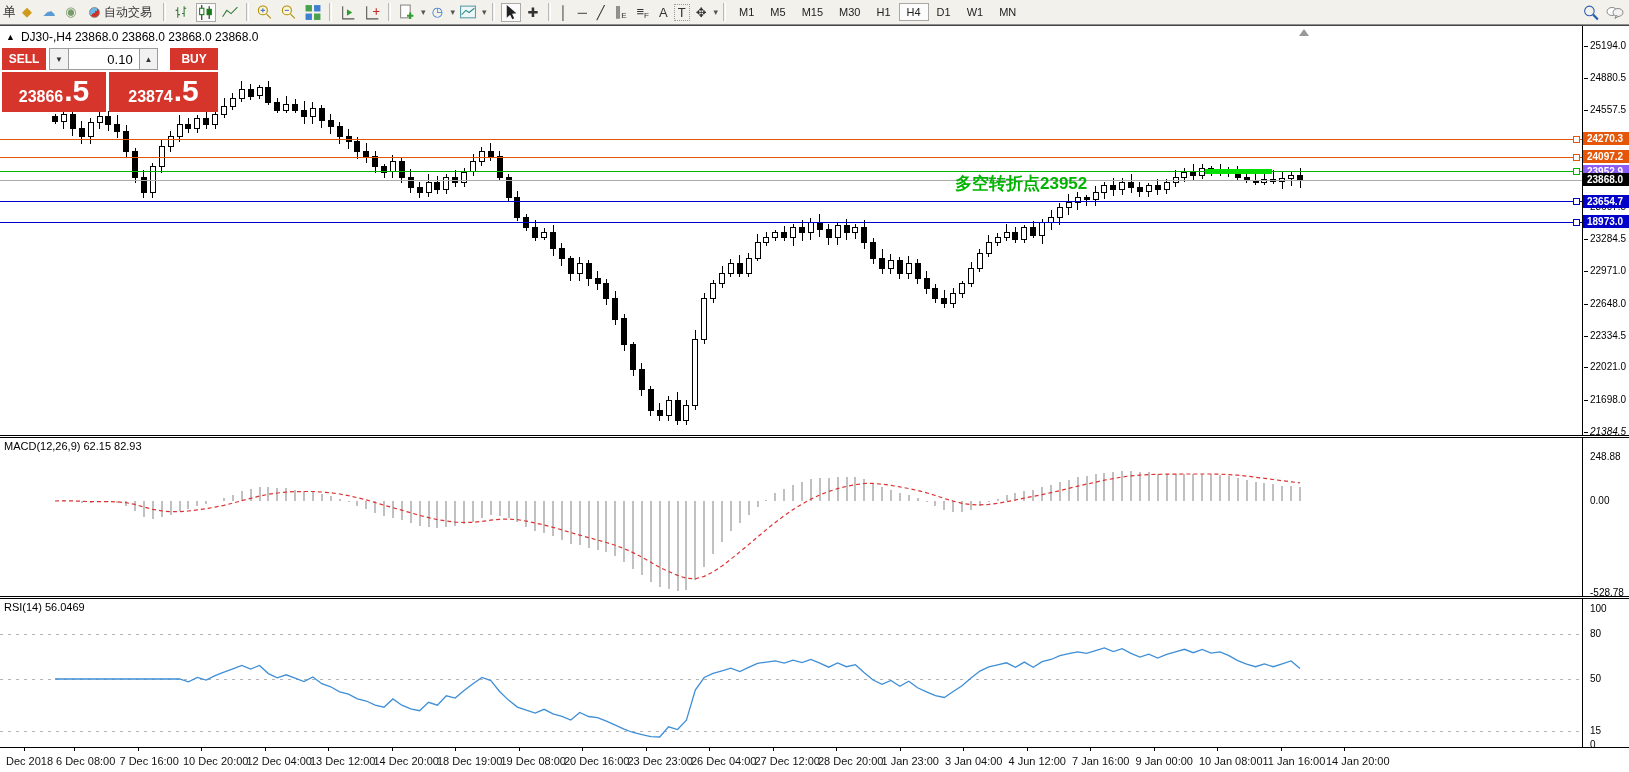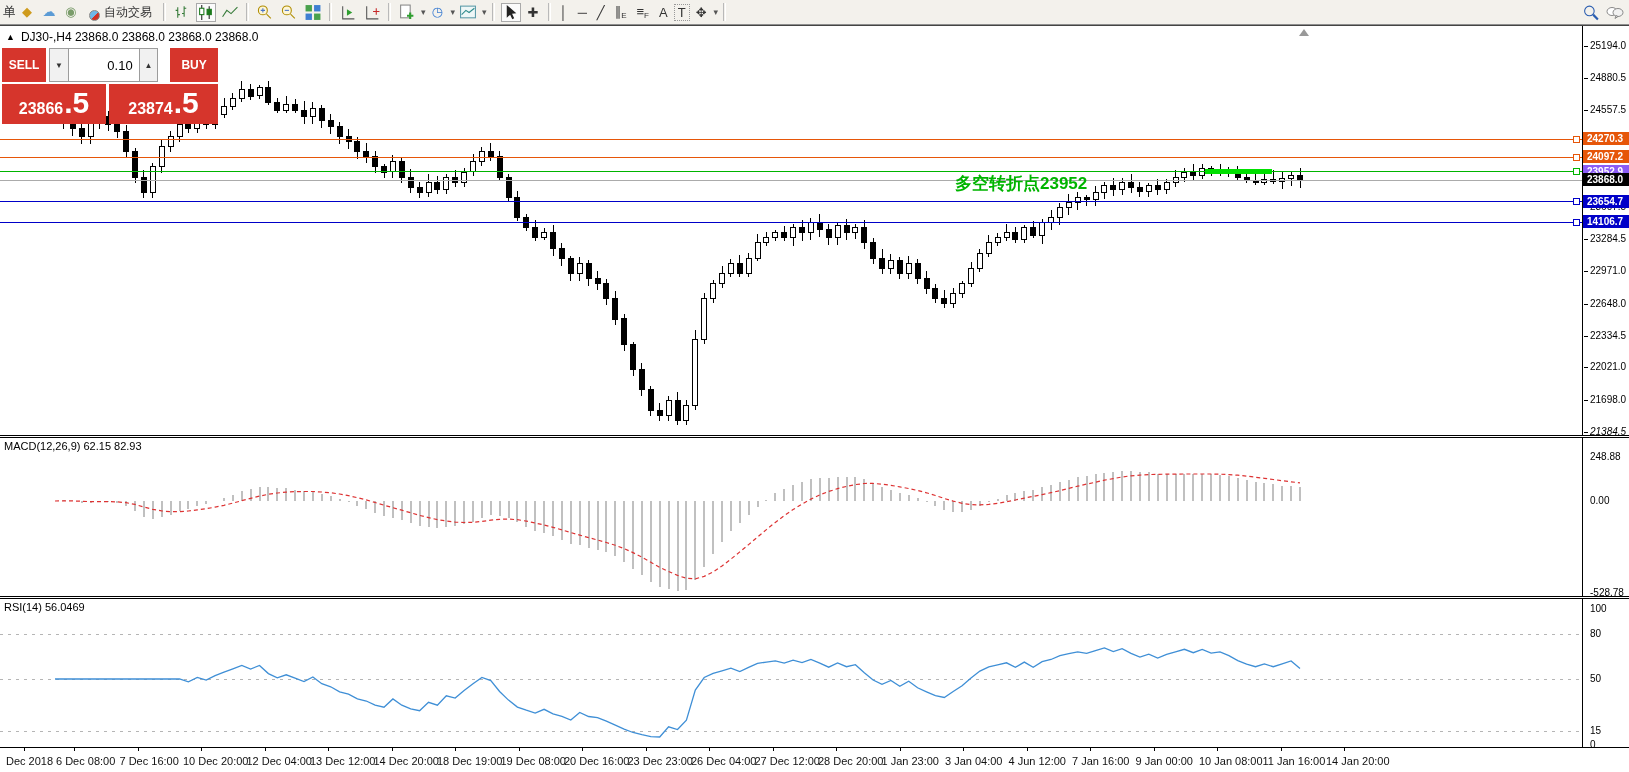--- a/index.html
+++ b/index.html
@@ -5,21 +5,21 @@
 *{box-sizing:border-box;margin:0;padding:0}
 html,body{width:1629px;height:772px;overflow:hidden;background:#fff;
   font-family:"Liberation Sans",sans-serif;position:relative}
 
 .toolbar{position:absolute;top:0;left:0;width:1629px;height:25px;background:#f3f1ec;
   border-bottom:1px solid #8e8e8e;display:flex;align-items:center;gap:2px;padding:0 3px;
   font-size:12px;color:#333}
 .tbi{min-width:20px;text-align:center;font-size:13px;line-height:22px;cursor:default}
 .clip{min-width:12px;width:12px;overflow:hidden;white-space:nowrap}
 .gold{color:#cf9b1d}.comm{color:#5b9bd5}.sigico{color:#7a9c6a}
-.tbtn{display:flex;align-items:flex-end;gap:4px;padding:2px 6px}
+.tbtn{display:flex;align-items:center;gap:4px;padding:2px 6px}
 .at-ico{width:11px;height:11px;border-radius:50%;background:linear-gradient(135deg,#6fb7e8 50%,#cf3125 50%);border:1px solid #888}
 .sep{width:3px;height:18px;border-left:1px solid #b9b9b9;border-right:1px solid #fff;margin:0 3px}
 .dd{font-size:9px;color:#555;margin-left:1px}
 .glyph{font-size:13px;color:#333;padding:0 4px}
 .sub{font-size:8px;vertical-align:-2px}
 .tfgroup{display:flex;align-items:center}
 .tf{padding:3px 8px;font-size:11px;color:#222}
 .tf.active{background:#fcfcfc;border:1px solid #a9a9a9;padding:2px 7px}
 .spacer{flex:1}
 svg.ico{width:18px;height:17px;margin:0 2px}
@@ -40,21 +40,21 @@
 .tlab{position:absolute;top:7px;font-size:11px;color:#111;white-space:nowrap}
 .ttick{position:absolute;top:0;width:1px;height:3px;background:#000}
 
 .charttitle{position:absolute;top:4px;left:6px;font-size:12px;color:#000;z-index:8;display:flex;gap:6px;align-items:center}
 .charttitle .tri{font-size:9px}
 .indlabel{position:absolute;left:4px;font-size:11px;color:#000;z-index:7}
 .annot{position:absolute;left:955px;top:146px;font-size:17px;font-weight:bold;z-index:7;white-space:nowrap}
 .shiftmark{position:absolute;left:1299px;top:3px;width:0;height:0;border-left:5px solid transparent;border-right:5px solid transparent;border-bottom:7px solid #999;z-index:7}
 
 .ocp{position:absolute;top:22px;left:2px;width:216px;z-index:9;font-family:"Liberation Sans",sans-serif}
-.ocp .row1{display:flex;height:34px}
+.ocp .row1{display:flex;height:22px}
 .redbtn{background:#d6352c;color:#fff;font-size:12px;font-weight:bold;display:flex;align-items:center;justify-content:center}
 .sellbtn{width:48px}
 .buybtn{width:52px;margin-left:12px}
 .stepbtn{width:21px;background:#f1f1f1;border:1px solid #9c9c9c;font-size:8px;color:#333;display:flex;align-items:center;justify-content:center}
 .volin{width:70px;border:1px solid #9c9c9c;border-left:none;border-right:none;text-align:right;font-size:13px;padding-right:6px;outline:none}
 .row2{display:flex;margin-top:2px;height:40px}
 .pricebox{background:#d6352c;color:#fff;display:flex;align-items:baseline;justify-content:center;gap:1px}
 .pb1{width:104px}.pb2{width:109px;margin-left:3px}
 .pmain{font-size:16px;font-weight:bold;align-self:center;margin-top:10px}
 .pfrac{font-size:30px;font-weight:bold;line-height:38px}
@@ -131,20 +131,31 @@
   <span class="glyph">│</span>
   <span class="glyph">─</span>
   <span class="glyph">╱</span>
   <span class="glyph"><span>∥</span><span class="sub">E</span></span>
   <span class="glyph"><span>≡</span><span class="sub">F</span></span>
   <span class="glyph">A</span>
   <span class="glyph" style="border:1px dotted #999;padding:0 3px">T</span>
   <span class="glyph">✥</span>
   <span class="dd">▾</span>
   <span class="sep"></span>
+  <span class="tfgroup">
+      <div class="tf">M1</div>
+      <div class="tf">M5</div>
+      <div class="tf">M15</div>
+      <div class="tf">M30</div>
+      <div class="tf">H1</div>
+      <div class="tf active">H4</div>
+      <div class="tf">D1</div>
+      <div class="tf">W1</div>
+      <div class="tf">MN</div>
+    </span>
   <span class="spacer"></span>
   <svg class="ico" viewBox="0 0 16 16">
       <circle cx="6.5" cy="6.5" r="4.5" stroke="#2a5db0" fill="none"></circle>
       <path d="M10 10l4.5 4.5" stroke="#2a5db0" stroke-width="2"></path>
     </svg>
   <svg class="ico" viewBox="0 0 18 16">
       <ellipse cx="6" cy="7" rx="5" ry="4" fill="#fff" stroke="#8a8a8a"></ellipse>
       <ellipse cx="12" cy="8" rx="5" ry="4" fill="#f2f2f2" stroke="#8a8a8a"></ellipse>
       <path d="M10 11l-1 3 3-2z" fill="#f2f2f2" stroke="#8a8a8a"></path>
     </svg>
@@ -640,21 +651,21 @@
       <div class="tick" style="top: 239.197px;">22971.0</div>
       <div class="tick" style="top: 271.938px;">22648.0</div>
       <div class="tick" style="top: 303.715px;">22334.5</div>
       <div class="tick" style="top: 335.492px;">22021.0</div>
       <div class="tick" style="top: 368.232px;">21698.0</div>
       <div class="tick" style="top: 400.01px; font-style: italic;">21384.5</div>
       <div class="axlab" style="top: 106.496px; background: rgb(230, 86, 9); color: rgb(255, 255, 255);">24270.3</div>
       <div class="axlab" style="top: 124.042px; background: rgb(230, 86, 9); color: rgb(255, 255, 255);">24097.2</div>
       <div class="axlab" style="top: 138.669px; background: #8b5cf6; color: rgb(255, 255, 255);">23952.9</div>
       <div class="axlab" style="top: 168.895px; background: rgb(0, 0, 200); color: rgb(255, 255, 255);">23654.7</div>
-      <div class="axlab" style="top: 189.361px; background: rgb(0, 0, 200); color: rgb(255, 255, 255);">14106.7</div>
+      <div class="axlab" style="top: 189.361px; background: rgb(0, 0, 200); color: rgb(255, 255, 255);">18973.0</div>
       <div class="axlab" style="top: 147.275px; background: rgb(0, 0, 0); color: rgb(255, 255, 255);">23868.0</div>
       <div class="axplain" style="top: 425px;">248.88</div>
       <div class="axplain" style="top: 469px;">0.00</div>
       <div class="axplain" style="top: 561px;">-528.78</div>
       <div class="axplain" style="top: 577px;">100</div>
       <div class="axplain" style="top: 602px;">80</div>
       <div class="axplain" style="top: 647px;">50</div>
       <div class="axplain" style="top: 699px;">15</div>
       <div class="axplain" style="top: 713px;">0</div>
     </div>

